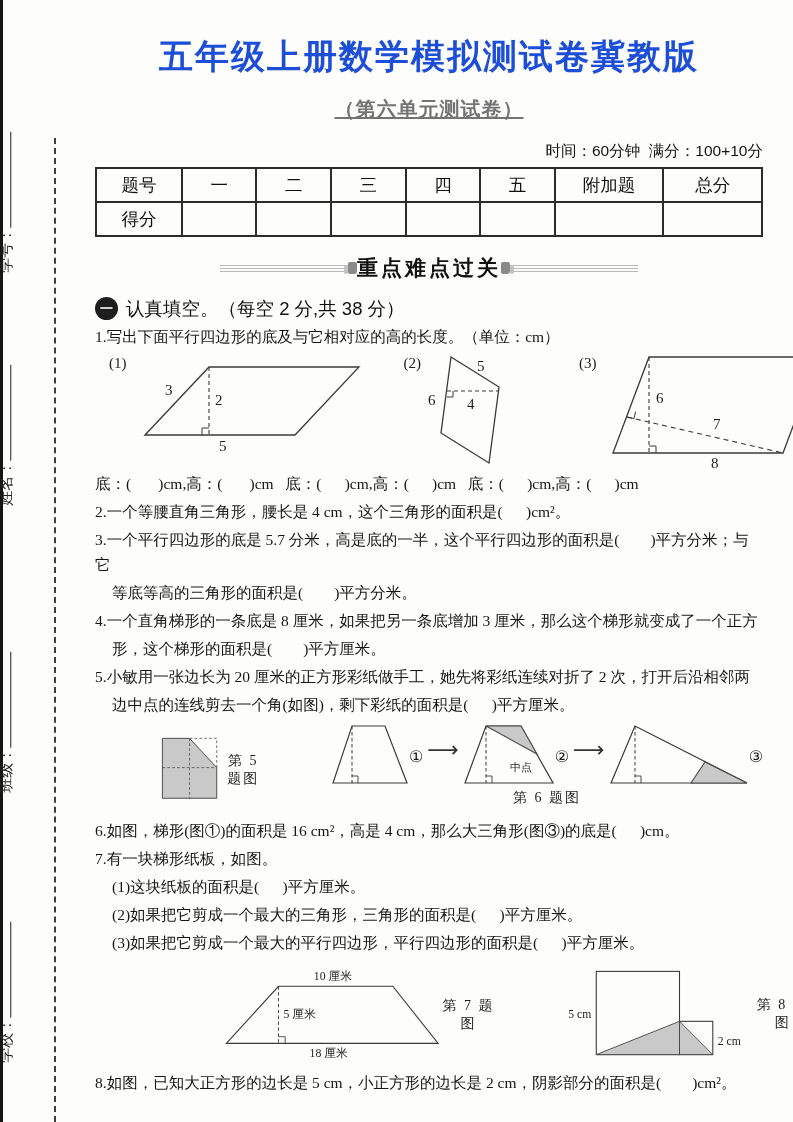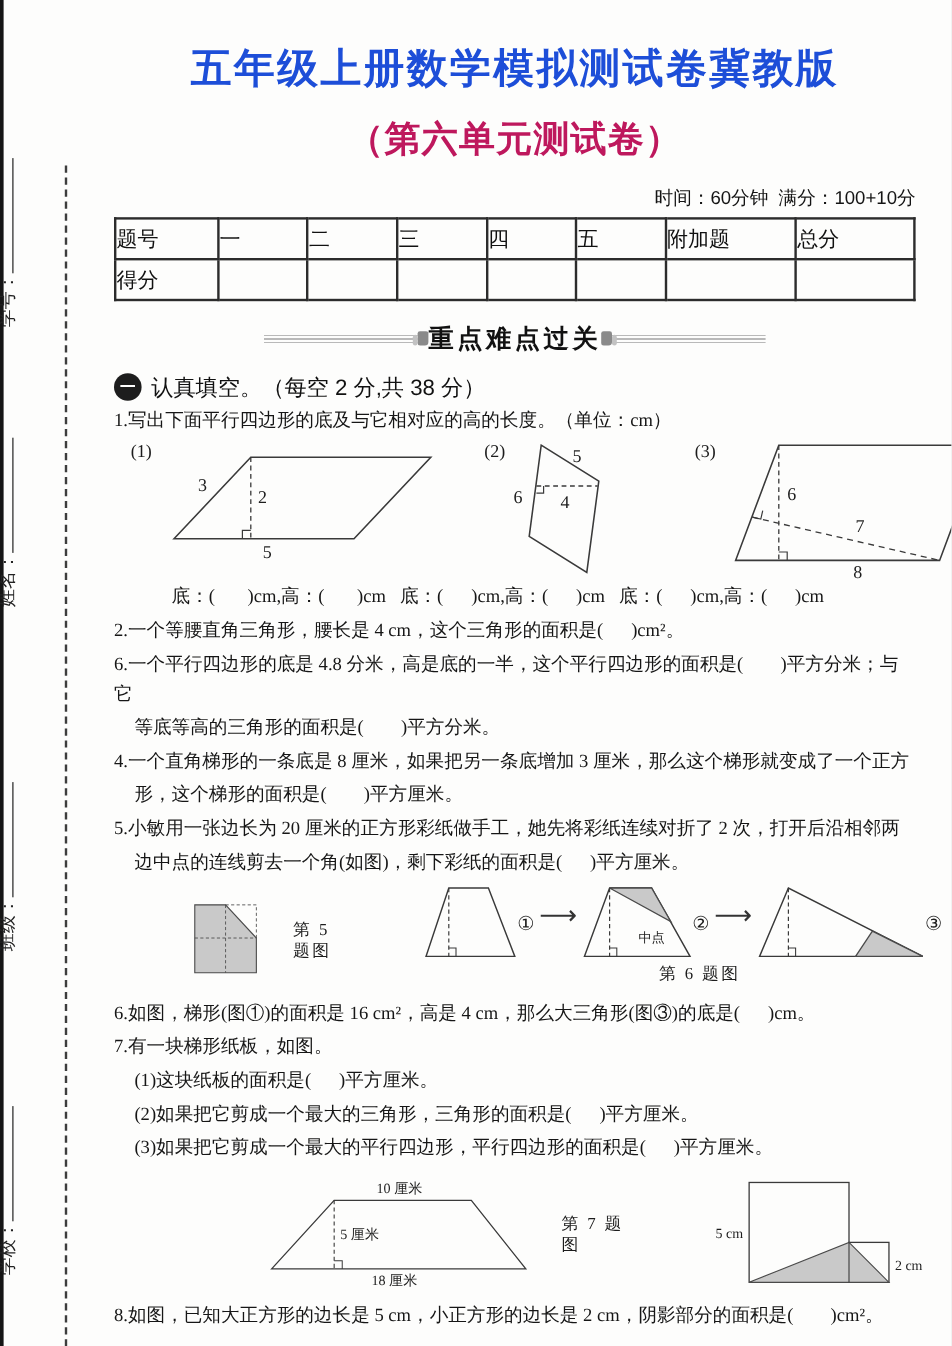--- a/index.html
+++ b/index.html
@@ -19,29 +19,29 @@
   .sline { display:inline-block; width:96px; height:1.05em; border-bottom:1.4px solid #222; vertical-align:baseline; }
 
   .content { position:absolute; left:95px; top:24px; width:668px; }
 
   .title {
     text-align:center; font-family:"Liberation Sans",sans-serif;
     font-size:34px; font-weight:700; letter-spacing:2px; color:#1d4ed8; margin-top:10px;
   }
   .subtitle {
     text-align:center; font-family:"Liberation Sans",sans-serif;
-    font-size:30px; font-weight:700; letter-spacing:1px; color:#be185d; margin-top:16px;
+    font-size:20px; font-weight:700; letter-spacing:1px; color:#737373; margin-top:16px;text-decoration:underline;
   }
   .meta {
     text-align:right; font-family:"Liberation Sans",sans-serif;
     font-size:15.5px; color:#141414; margin-top:18px; white-space:pre;
   }
   table.score-table { width:100%; border-collapse:collapse; margin-top:5px; table-layout:fixed; }
   table.score-table td {
-    border:2px solid #2c2c2c; height:34px; text-align:left; vertical-align:middle;
+    border:2px solid #2c2c2c; height:34px; text-align:center; vertical-align:middle;
     font-family:"Liberation Sans",sans-serif; font-size:17.5px; color:#111;
   }
   .banner { display:flex; align-items:center; justify-content:center; margin-top:17px; gap:0; }
   .banner-line { width:128px; height:7px;
     background:repeating-linear-gradient(to bottom,#b9b9b9 0 1px,transparent 1px 3px); }
   .banner-tick { width:9px; height:12px; background:#8a8a8a; border-radius:2px 2px 3px 2px; position:relative; }
   .banner-tick::after { content:""; position:absolute; left:-4px; top:3px; width:4px; height:9px; background:#c2c2c2; border-radius:2px; }
   .banner-tick.r::after { left:auto; right:-4px; }
   .banner-title { font-family:"Liberation Sans",sans-serif; font-weight:700; font-size:21px; letter-spacing:3px; color:#111; }
 
@@ -49,30 +49,30 @@
   .sec-badge {
     width:23px; height:23px; border-radius:50%; background:#1d1d1d; color:#fff;
     display:flex; align-items:center; justify-content:center;
     font-family:"Liberation Sans",sans-serif; font-size:13px; font-weight:700; flex:0 0 auto;
   }
   .sec-title { font-family:"Liberation Sans",sans-serif; font-weight:400; font-size:18.5px; color:#111; }
 
   .qtext { font-size:15.5px; line-height:25px; margin-top:3px; white-space:pre-wrap; color:#161616; }
   .qtext.cont { padding-left:17px; }
   .qtext.sub  { padding-left:17px; }
-  .answers { margin-top:2px;margin-left:48px; }
+  .answers { margin-top:2px; }
 
   .figrow1 { display:flex; align-items:flex-start; margin:4px 0 2px 14px; }
   .figlabel { font-size:15px; margin-right:4px; padding-top:2px; }
   .figblock { display:flex; }
   svg text { font-family:"Liberation Serif","DejaVu Serif",serif; fill:#1d1d1d; }
 
   .figrow2 { display:flex; align-items:flex-start; margin:6px 0 0 66px; }
   .figcol { display:flex; flex-direction:row; align-items:center; }
-  .caption { font-size:14px; letter-spacing:2px; color:#1c1c1c; margin-top:2px; text-align:left;margin-left:28px; }
+  .caption { font-size:14px; letter-spacing:2px; color:#1c1c1c; margin-top:2px; text-align:center; }
   .stepnum { font-size:16px; margin-top:2px; }
   .arrow { font-size:22px; color:#333; padding:14px 4px 0 4px; font-family:"DejaVu Sans",sans-serif; }
   .f6wrap { margin-left:64px; display:flex; flex-direction:column; align-items:center; }
   .f6shapes { display:flex; align-items:flex-start; }
 
   .figrow3 { display:flex; align-items:flex-end; margin:4px 0 0 128px; gap:56px; }
 </style>
 </head>
 <body>
 
@@ -181,21 +181,21 @@
           <path d="M26,64 l7,1.6 l1.6,-7" fill="none" stroke="#3a3a3a" stroke-width="1"></path>
           <text x="55" y="50" font-size="15">6</text>
           <text x="112" y="76" font-size="15">7</text>
           <text x="110" y="115" font-size="15">8</text>
         </svg>
       </div>
     </div>
 
     <div class="qtext answers">底：(       )cm,高：(       )cm   底：(      )cm,高：(      )cm   底：(      )cm,高：(      )cm</div>
     <div class="qtext">2.一个等腰直角三角形，腰长是 4 cm，这个三角形的面积是(      )cm²。</div>
-    <div class="qtext">6.一个平行四边形的底是 4.8 分米，高是底的一半，这个平行四边形的面积是(        )平方分米；与它</div>
+    <div class="qtext">3.一个平行四边形的底是 5.7 分米，高是底的一半，这个平行四边形的面积是(        )平方分米；与它</div>
     <div class="qtext cont">等底等高的三角形的面积是(        )平方分米。</div>
     <div class="qtext">4.一个直角梯形的一条底是 8 厘米，如果把另一条底增加 3 厘米，那么这个梯形就变成了一个正方</div>
     <div class="qtext cont">形，这个梯形的面积是(        )平方厘米。</div>
     <div class="qtext">5.小敏用一张边长为 20 厘米的正方形彩纸做手工，她先将彩纸连续对折了 2 次，打开后沿相邻两</div>
     <div class="qtext cont">边中点的连线剪去一个角(如图)，剩下彩纸的面积是(      )平方厘米。</div>
 
     <div class="figrow2">
       <div class="figcol">
         <svg width="84" height="92" viewBox="0 0 84 92">
           <polygon points="2,2 41,2 80,44 80,88 2,88" fill="#c9c9c9" stroke="#4a4a4a" stroke-width="1.4"></polygon>

